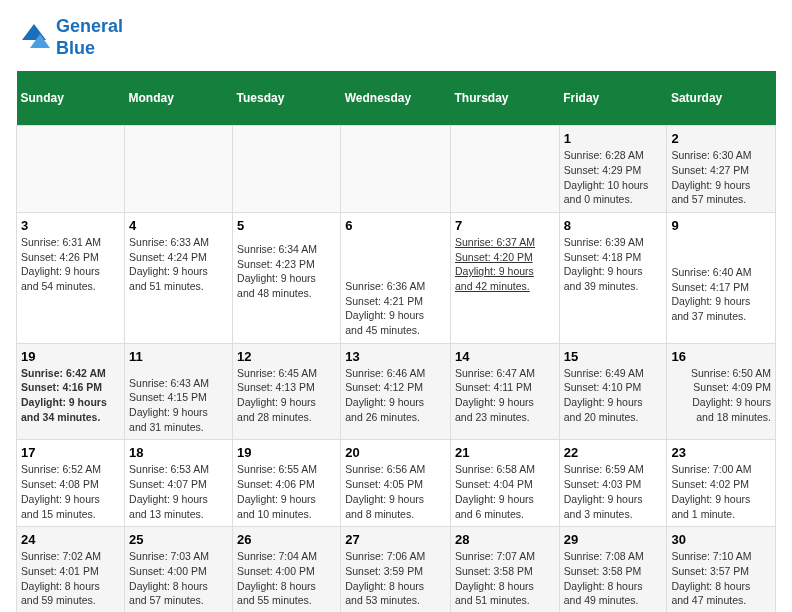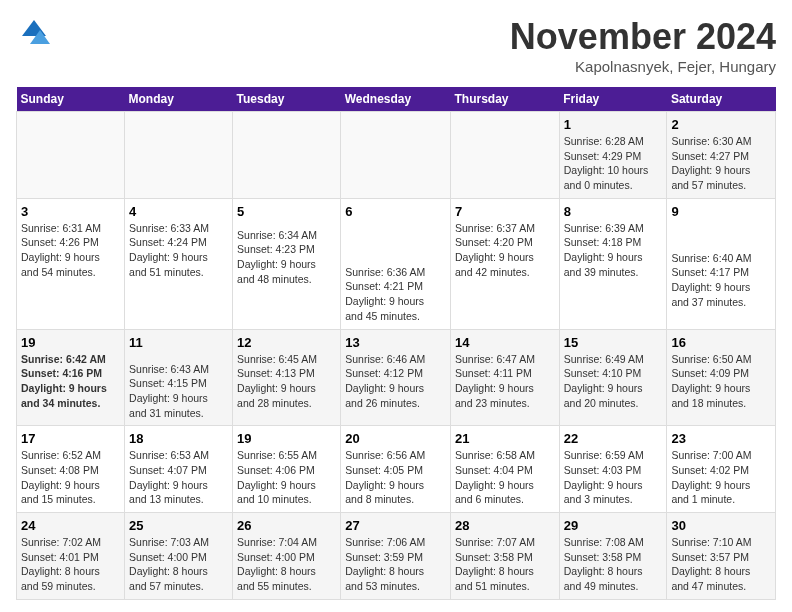--- a/index.html
+++ b/index.html
@@ -43,23 +43,23 @@
     .location {
       font-size: 15px;
       color: #555;
     }
     table {
       width: 100%;
       border-collapse: collapse;
       font-size: 11px;
     }
     thead tr th {
-      background-color: #4c1d95;
+      background-color: #15803d;
       color: #fff;
-      padding: 5px 4px;
+      padding: 20px 4px;
       text-align: left;
       font-size: 12px;
       font-weight: bold;
     }
     tbody tr td {
       vertical-align: top;
       padding: 5px 4px;
       border: 1px solid #ddd;
       width: 113px;
       height: 80px;
@@ -89,24 +89,26 @@
 </head>
 <body>
 
 <div class="header-area">
   <div class="logo">
     <svg class="logo-icon" viewBox="0 0 36 36">
       <rect x="0" y="0" width="36" height="36" fill="white"></rect>
       <polygon points="18,4 30,20 6,20" fill="#1a6fbd"></polygon>
       <polygon points="24,14 34,28 14,28" fill="#4a9fe0"></polygon>
     </svg>
-  </div>
-  <div class="title-area">
-    <div class="month-title">November 2024</div>
-    <div class="location">Kapolnasnyek, Fejer, Hungary</div>
+    <div>
+      <div class="logo-text">
+        <span>General</span><br>
+        <span style="color:#1a6fbd;">Blue</span>
+      </div>
+    </div>
   </div>
 </div>
 
 <table>
   <thead>
     <tr id="days-header">
         <th>Sunday</th>
         <th>Monday</th>
         <th>Tuesday</th>
         <th>Wednesday</th>
@@ -161,21 +163,21 @@
         </td>
         <td>
           <span class="day-num">6</span>
           <div class="day-info" style="white-space: pre-line; margin-top: 46px;">Sunrise: 6:36 AM
 Sunset: 4:21 PM
 Daylight: 9 hours
 and 45 minutes.</div>
         </td>
         <td>
           <span class="day-num">7</span>
-          <div class="day-info" style="white-space: pre-line;">Sunrise: 6:37 AM
+          <div class="day-info" style="white-space: pre-line; text-decoration: underline;">Sunrise: 6:37 AM
 Sunset: 4:20 PM
 Daylight: 9 hours
 and 42 minutes.</div>
         </td>
         <td>
           <span class="day-num">8</span>
           <div class="day-info" style="white-space: pre-line;">Sunrise: 6:39 AM
 Sunset: 4:18 PM
 Daylight: 9 hours
 and 39 minutes.</div>
@@ -226,21 +228,21 @@
         </td>
         <td>
           <span class="day-num">15</span>
           <div class="day-info" style="white-space: pre-line;">Sunrise: 6:49 AM
 Sunset: 4:10 PM
 Daylight: 9 hours
 and 20 minutes.</div>
         </td>
         <td>
           <span class="day-num">16</span>
-          <div class="day-info" style="white-space: pre-line;">Sunrise: 6:50 AM
+          <div class="day-info" style="white-space: pre-line; text-align: right;">Sunrise: 6:50 AM
 Sunset: 4:09 PM
 Daylight: 9 hours
 and 18 minutes.</div>
         </td>
       </tr>
       <tr>
         <td>
           <span class="day-num">17</span>
           <div class="day-info" style="white-space: pre-line;">Sunrise: 6:52 AM
 Sunset: 4:08 PM

